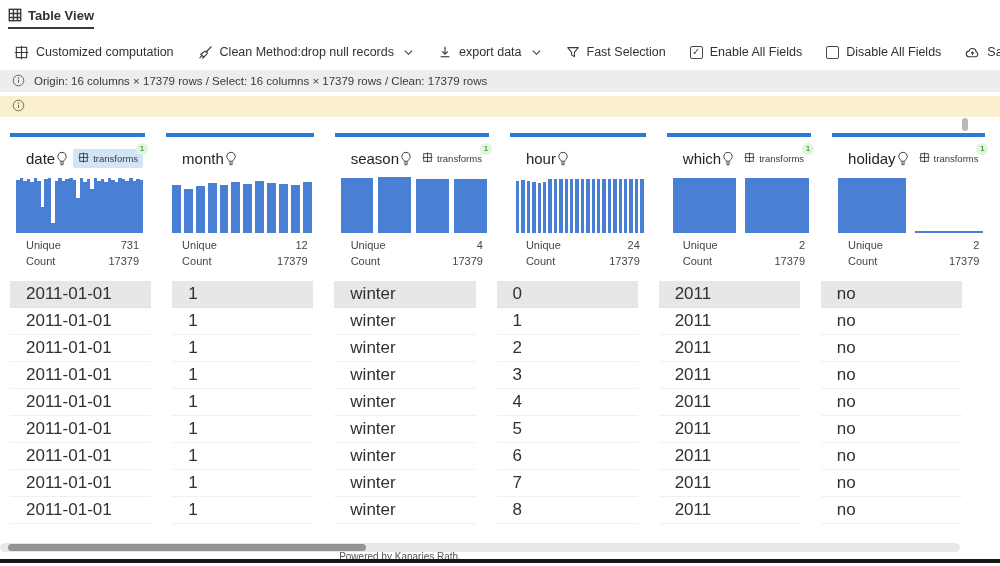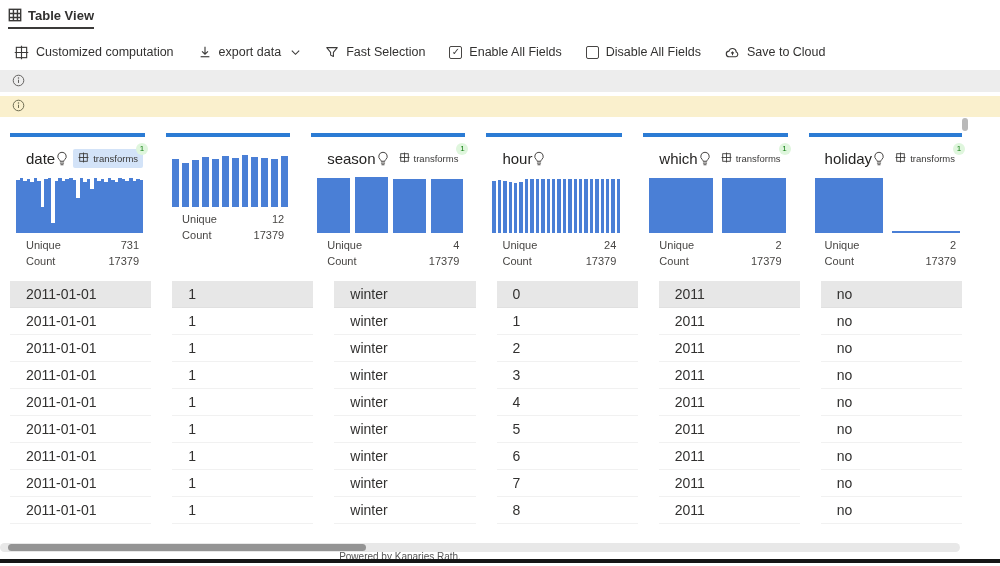--- a/index.html
+++ b/index.html
@@ -38,21 +38,21 @@
   .transforms-btn.active { background:#d3e3f8; }
   .t-badge { position:absolute; top:-6px; right:-5px; width:12px; height:12px; border-radius:50%; background:#dff6dd; color:#107c10; font-size:8px; display:flex; align-items:center; justify-content:center; }
   .hist { display:flex; align-items:flex-end; height:57px; margin:5px 2px 0 6px; cursor:pointer; }
   .hist .bar { flex:1; background:var(--blue,#4a7fd6); }
   .stats { margin-top:4px; padding:0 6px 0 16px; }
   .stat { display:flex; justify-content:space-between; font-size:11px; line-height:16px; color:#484644; }
 
   
   .rows { margin-top:12px; }
   .row { height:27px; }
-  .cell { display:flex; align-items:center; padding-left:16px; font-size:14px; color:#323130; border-bottom:1px solid #f1f1f1; }
+  .cell { display:flex; align-items:center; padding-left:16px; font-size:17px; color:#323130; border-bottom:1px solid #f1f1f1; }
   .row.first .cell { background:#e7e7e7; border-bottom:1px solid #e0e0e0; }
 
   
   .v-scroll { position:absolute; top:118px; left:961px; width:8px; height:424px; }
   .v-thumb { position:absolute; top:0; left:1px; width:6px; height:13px; border-radius:3px; background:#b9b9b9; cursor:pointer; }
   .h-scroll { position:absolute; top:543px; left:0; width:960px; height:9px; background:#e8e8e8; border-radius:5px; }
   .h-thumb { position:absolute; top:1px; left:8px; width:358px; height:7px; border-radius:4px; background:#949494; cursor:pointer; }
   .footer { position:absolute; top:551px; left:400px; transform:translateX(-50%); font-size:10px; color:#555; white-space:nowrap; }
   .footer a { color:#555; text-decoration:underline; cursor:pointer; }
   .bottom-bar { position:absolute; top:559px; left:0; width:1000px; height:4px; background:#161616; }
@@ -79,20 +79,35 @@
       <span>
         <svg width="15" height="15" viewBox="0 0 16 16">
             <rect x="2.5" y="2.5" width="11" height="11" fill="none" stroke="#3b3a39" stroke-width="1.2"></rect>
             <path d="M0.8 8h14.4M8 0.8v14.4" stroke="#3b3a39" stroke-width="1.2"></path>
           </svg>
       </span>
       <span>Customized computation</span>
     </div>
     <div class="tb-item">
       <span>
+        <svg width="15" height="15" viewBox="0 0 16 16">
+            <path d="M14 2 8.6 7.4" stroke="#3b3a39" stroke-width="1.4" stroke-linecap="round"></path>
+            <path d="M8.8 6.8c1 .4 1.4 1.6.8 2.6L6.2 13 3 9.8l3.4-2.6c.7-.6 1.6-.7 2.4-.4z" fill="none" stroke="#3b3a39" stroke-width="1.2"></path>
+            <path d="M4.2 11 2 13.8M6 12.6 5 14.4" stroke="#3b3a39" stroke-width="1.1" stroke-linecap="round"></path>
+          </svg>
+      </span>
+      <span>Clean Method:drop null records</span>
+      <span class="chev">
+        <svg width="11" height="11" viewBox="0 0 12 12">
+            <path d="M2 4l4 4 4-4" fill="none" stroke="#3b3a39" stroke-width="1.2"></path>
+          </svg>
+      </span>
+    </div>
+    <div class="tb-item">
+      <span>
         <svg width="14" height="14" viewBox="0 0 16 16">
             <path d="M8 2v8M4.6 7.2 8 10.4l3.4-3.2" fill="none" stroke="#3b3a39" stroke-width="1.3"></path>
             <path d="M3 13.4h10" stroke="#3b3a39" stroke-width="1.3"></path>
           </svg>
       </span>
       <span>export data</span>
       <span class="chev">
         <svg width="11" height="11" viewBox="0 0 12 12">
             <path d="M2 4l4 4 4-4" fill="none" stroke="#3b3a39" stroke-width="1.2"></path>
           </svg>
@@ -126,20 +141,21 @@
   </div>
 
   <div class="infobar gray">
     <span>
       <svg width="13" height="13" viewBox="0 0 16 16">
           <circle cx="8" cy="8" r="6.5" fill="none" stroke="#605e5c" stroke-width="1.2"></circle>
           <path d="M8 7v4" stroke="#605e5c" stroke-width="1.3"></path>
           <circle cx="8" cy="4.8" r="0.9" fill="#605e5c"></circle>
         </svg>
     </span>
+    <span>Origin: 16 columns × 17379 rows / Select: 16 columns × 17379 rows / Clean: 17379 rows</span>
   </div>
   <div class="infobar yellow">
     <span>
       <svg width="13" height="13" viewBox="0 0 16 16">
           <circle cx="8" cy="8" r="6.5" fill="none" stroke="#6b6a4f" stroke-width="1.2"></circle>
           <path d="M8 7v4" stroke="#6b6a4f" stroke-width="1.3"></path>
           <circle cx="8" cy="4.8" r="0.9" fill="#6b6a4f"></circle>
         </svg>
     </span>
   </div>
@@ -212,20 +228,41 @@
               <span class="s-val u">731</span>
             </div>
       <div class="stat">
               <span class="s-label c">Count</span>
               <span class="s-val c">17379</span>
             </div>
     </div>
   </div>
 
   <div class="col">
+    <div class="col-head">
+      <span class="col-name">month</span>
+      <span class="head-icons">
+        <span class="bulb">
+          <svg width="14" height="15" viewBox="0 0 16 18">
+                  <path d="M8 1.5a5 5 0 0 0-3.3 8.8c.6.5 1 1.2 1 2h4.6c0-.8.4-1.5 1-2A5 5 0 0 0 8 1.5z" fill="none" stroke="#484644" stroke-width="1.2"></path>
+                  <path d="M6 14.5h4M6.7 16.5h2.6" stroke="#484644" stroke-width="1.2" stroke-linecap="round"></path>
+                </svg>
+        </span>
+        <span class="transforms-btn" style="visibility: hidden;">
+          <span>
+            <svg width="11" height="11" viewBox="0 0 16 16">
+                    <rect x="2.5" y="2.5" width="11" height="11" fill="none" stroke="#3b3a39" stroke-width="1.3"></rect>
+                    <path d="M0.8 8h14.4M8 0.8v14.4" stroke="#3b3a39" stroke-width="1.3"></path>
+                  </svg>
+          </span>
+          <span class="t-label">transforms</span>
+
+        </span>
+      </span>
+    </div>
     <div class="hist" style="column-gap: 3px;">
             <div class="bar" style="height: 85%;"></div>
             <div class="bar" style="height: 78%;"></div>
             <div class="bar" style="height: 83%;"></div>
             <div class="bar" style="height: 88%;"></div>
             <div class="bar" style="height: 84%;"></div>
             <div class="bar" style="height: 90%;"></div>
             <div class="bar" style="height: 86%;"></div>
             <div class="bar" style="height: 92%;"></div>
             <div class="bar" style="height: 88%;"></div>

